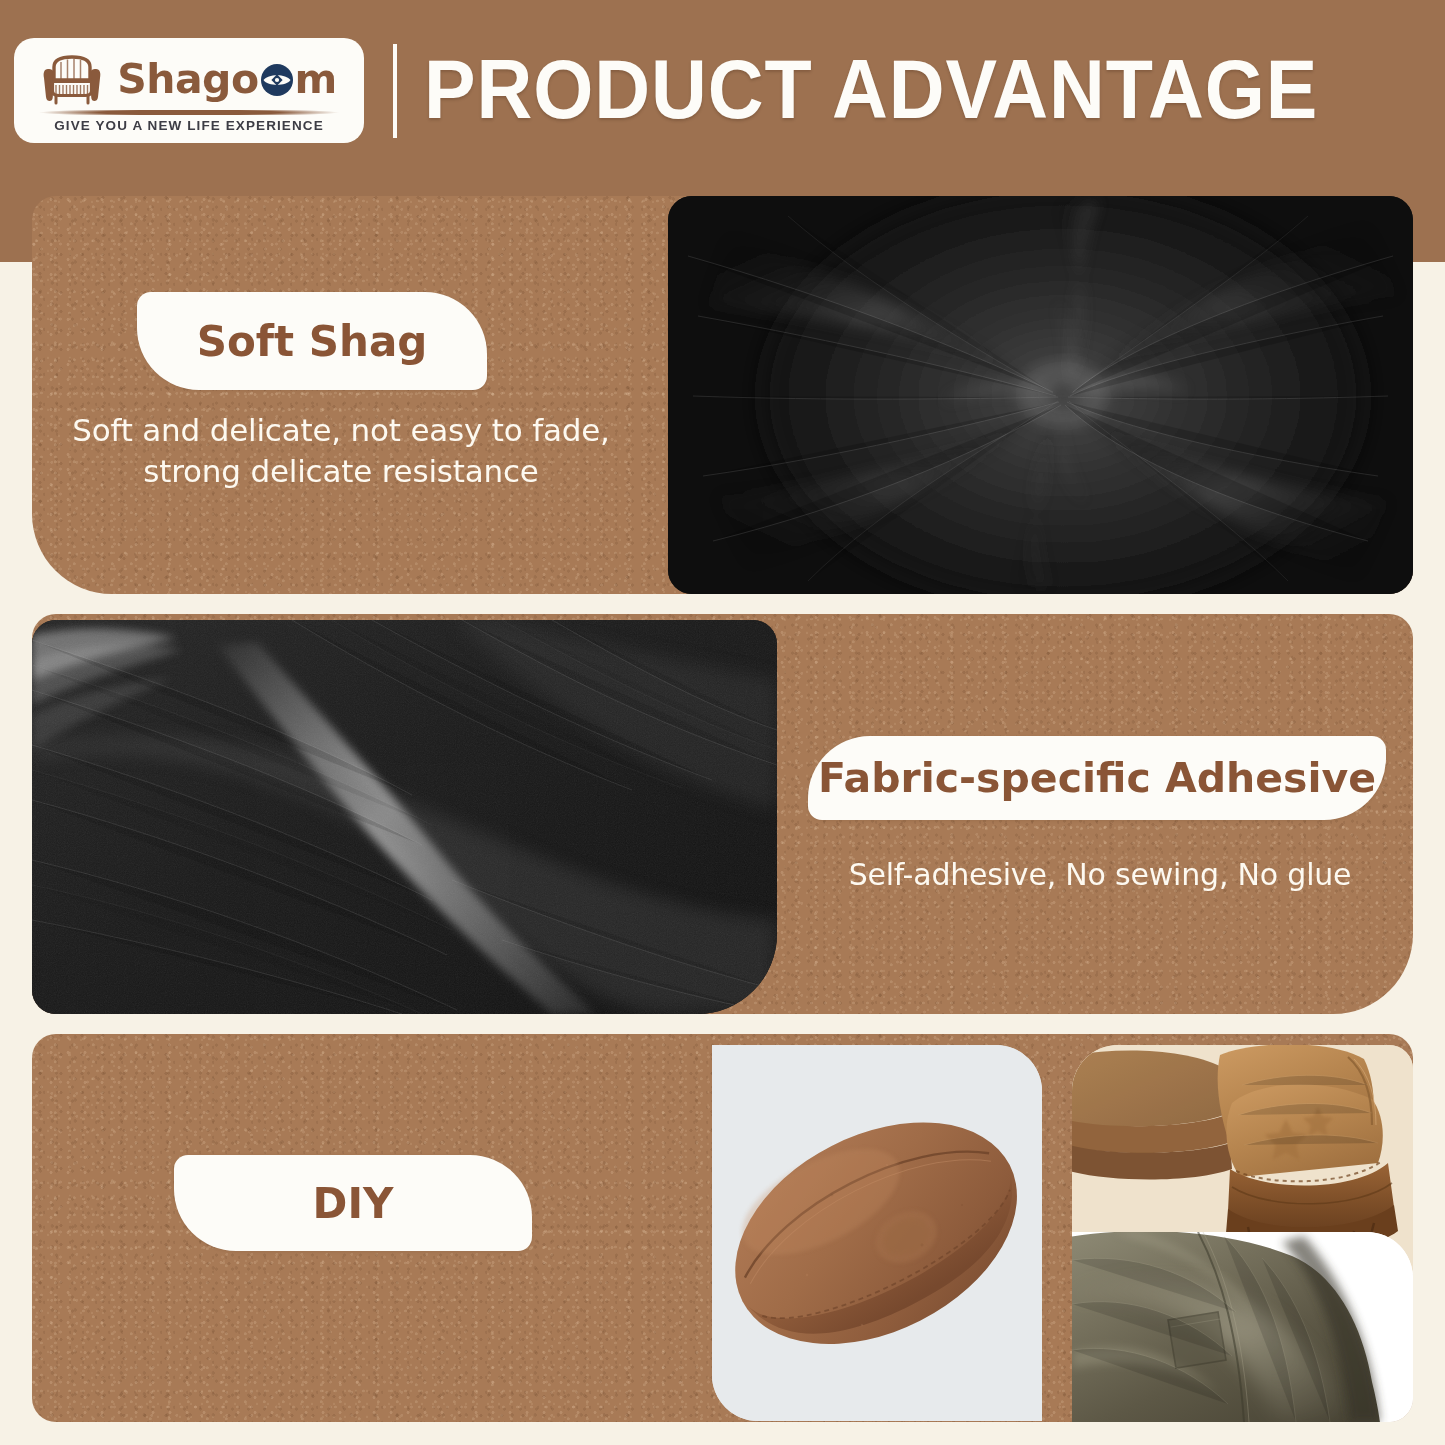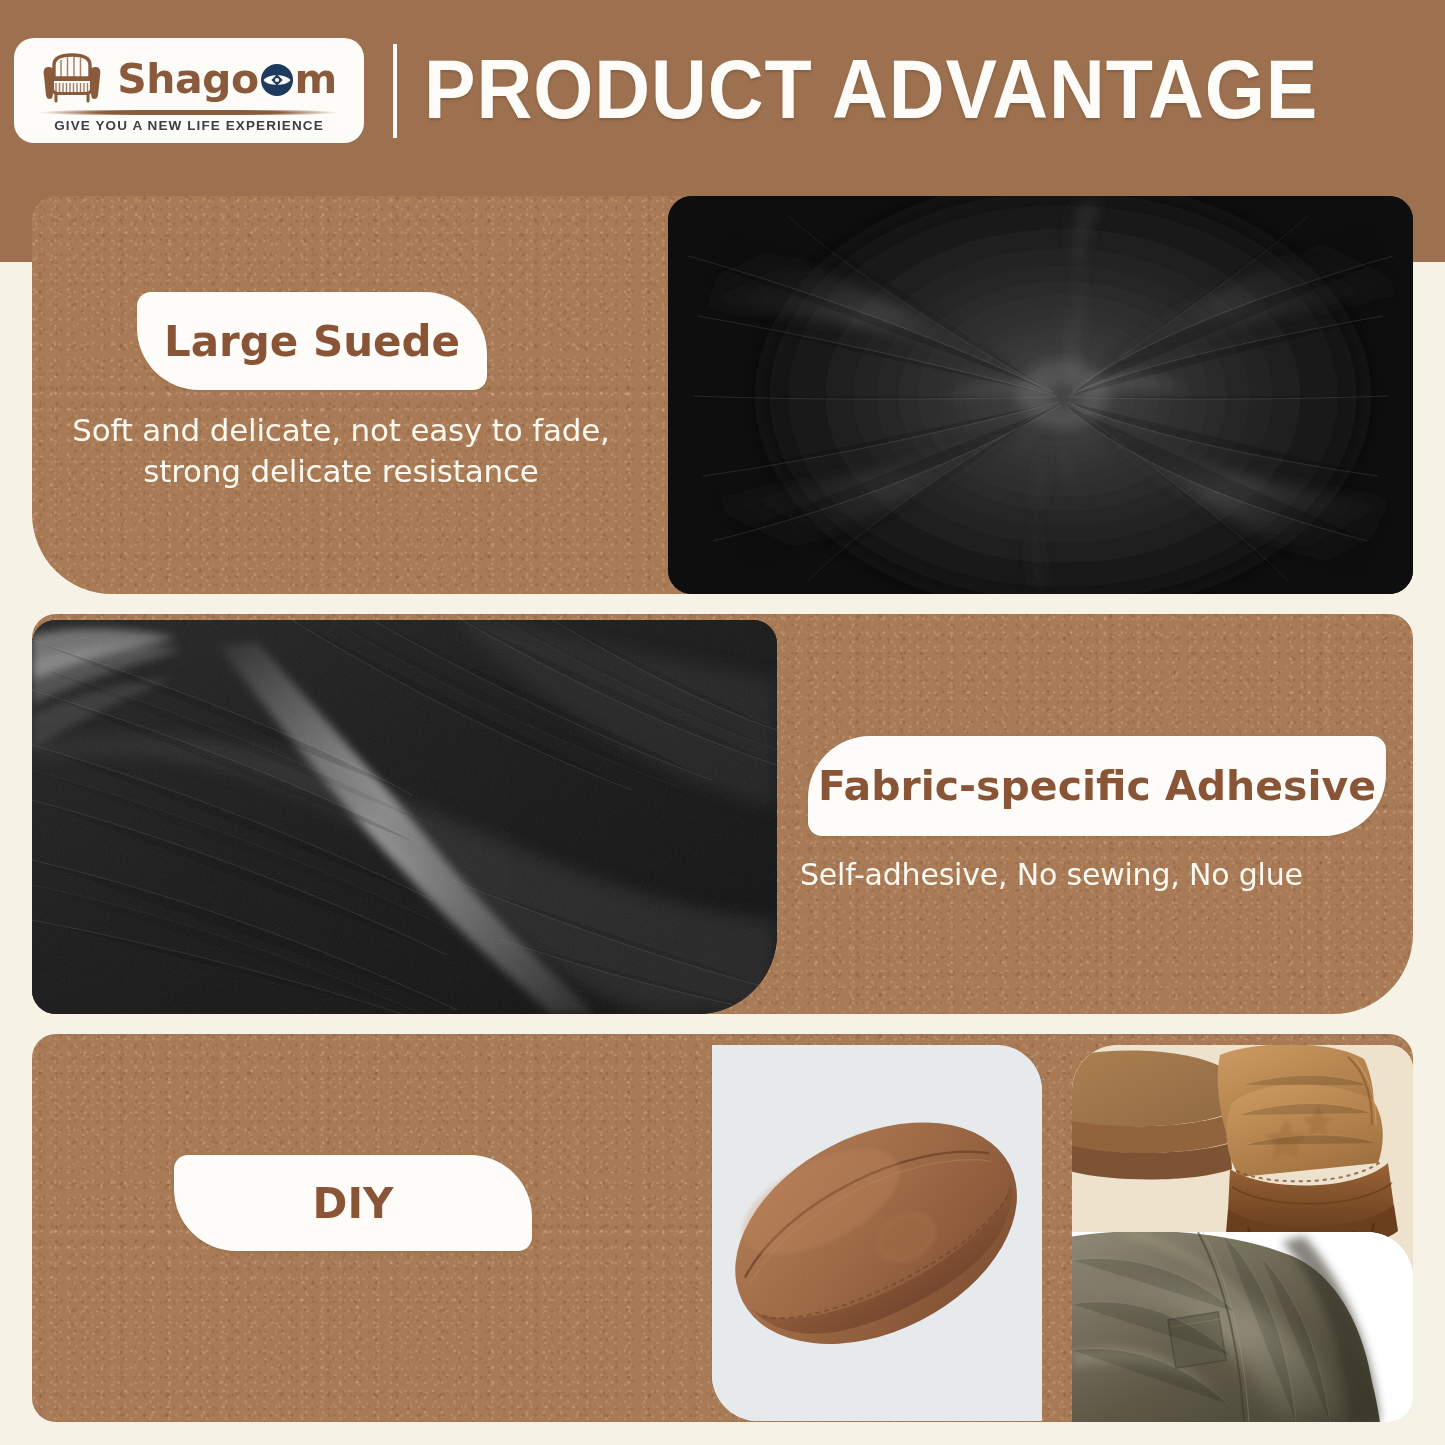--- a/index.html
+++ b/index.html
@@ -42,20 +42,21 @@
     border-radius: 20px;
     display: flex;
     flex-direction: column;
     align-items: center;
     justify-content: center;
     padding: 6px 10px 4px 10px;
   }
 
   #logo-row {
     display: flex;
+    align-items: center;
     justify-content: center;
     gap: 14px;
     height: 58px;
     width: 100%;
   }
 
   #chair-icon { width: 62px; height: 54px; flex: 0 0 auto; }
 
   #wordmark {
     font-family: "DejaVu Sans", sans-serif;
@@ -212,27 +213,27 @@
   #img-velvet-dark {
     position: absolute;
     left: 32px; top: 620px;
     width: 745px; height: 394px;
     border-radius: 24px 24px 80px 24px;
     overflow: hidden;
     background: #151515;
   }
   #pill-2 {
     left: 808px; top: 736px;
-    width: 578px; height: 100px;
+    width: 578px; height: 84px;
     font-size: 41px;
   }
   #sub-2 {
     left: 800px; top: 855px;
     width: 600px;
-    text-align: left;
+    text-align: center;
     font-size: 30px;
   }
 
   
   #pill-3 {
     left: 174px; top: 1155px;
     width: 358px; height: 96px;
     font-size: 42px;
   }
   #sub-3 {
@@ -312,21 +313,21 @@
     </div>
     <div id="logo-rule"></div>
     <div id="tagline">GIVE YOU A NEW LIFE EXPERIENCE</div>
   </div>
 
   <div id="header-divider"></div>
   <div id="header-title">PRODUCT ADVANTAGE</div>
 
   <div class="panel suede" id="panel-1"></div>
 
-  <div class="pill pill-left" id="pill-1">Large Suede</div>
+  <div class="pill pill-left" id="pill-1">Soft Shag</div>
 
   <div class="sub" id="sub-1">
     <div>Soft and delicate, not easy to fade,</div>
     <div>strong delicate resistance</div>
   </div>
 
   <div id="img-suede-black">
     <svg viewBox="0 0 745 398" width="745" height="398" preserveAspectRatio="none">
       <defs>
         <radialGradient id="swirlCore" cx="50%" cy="50%" r="60%">

